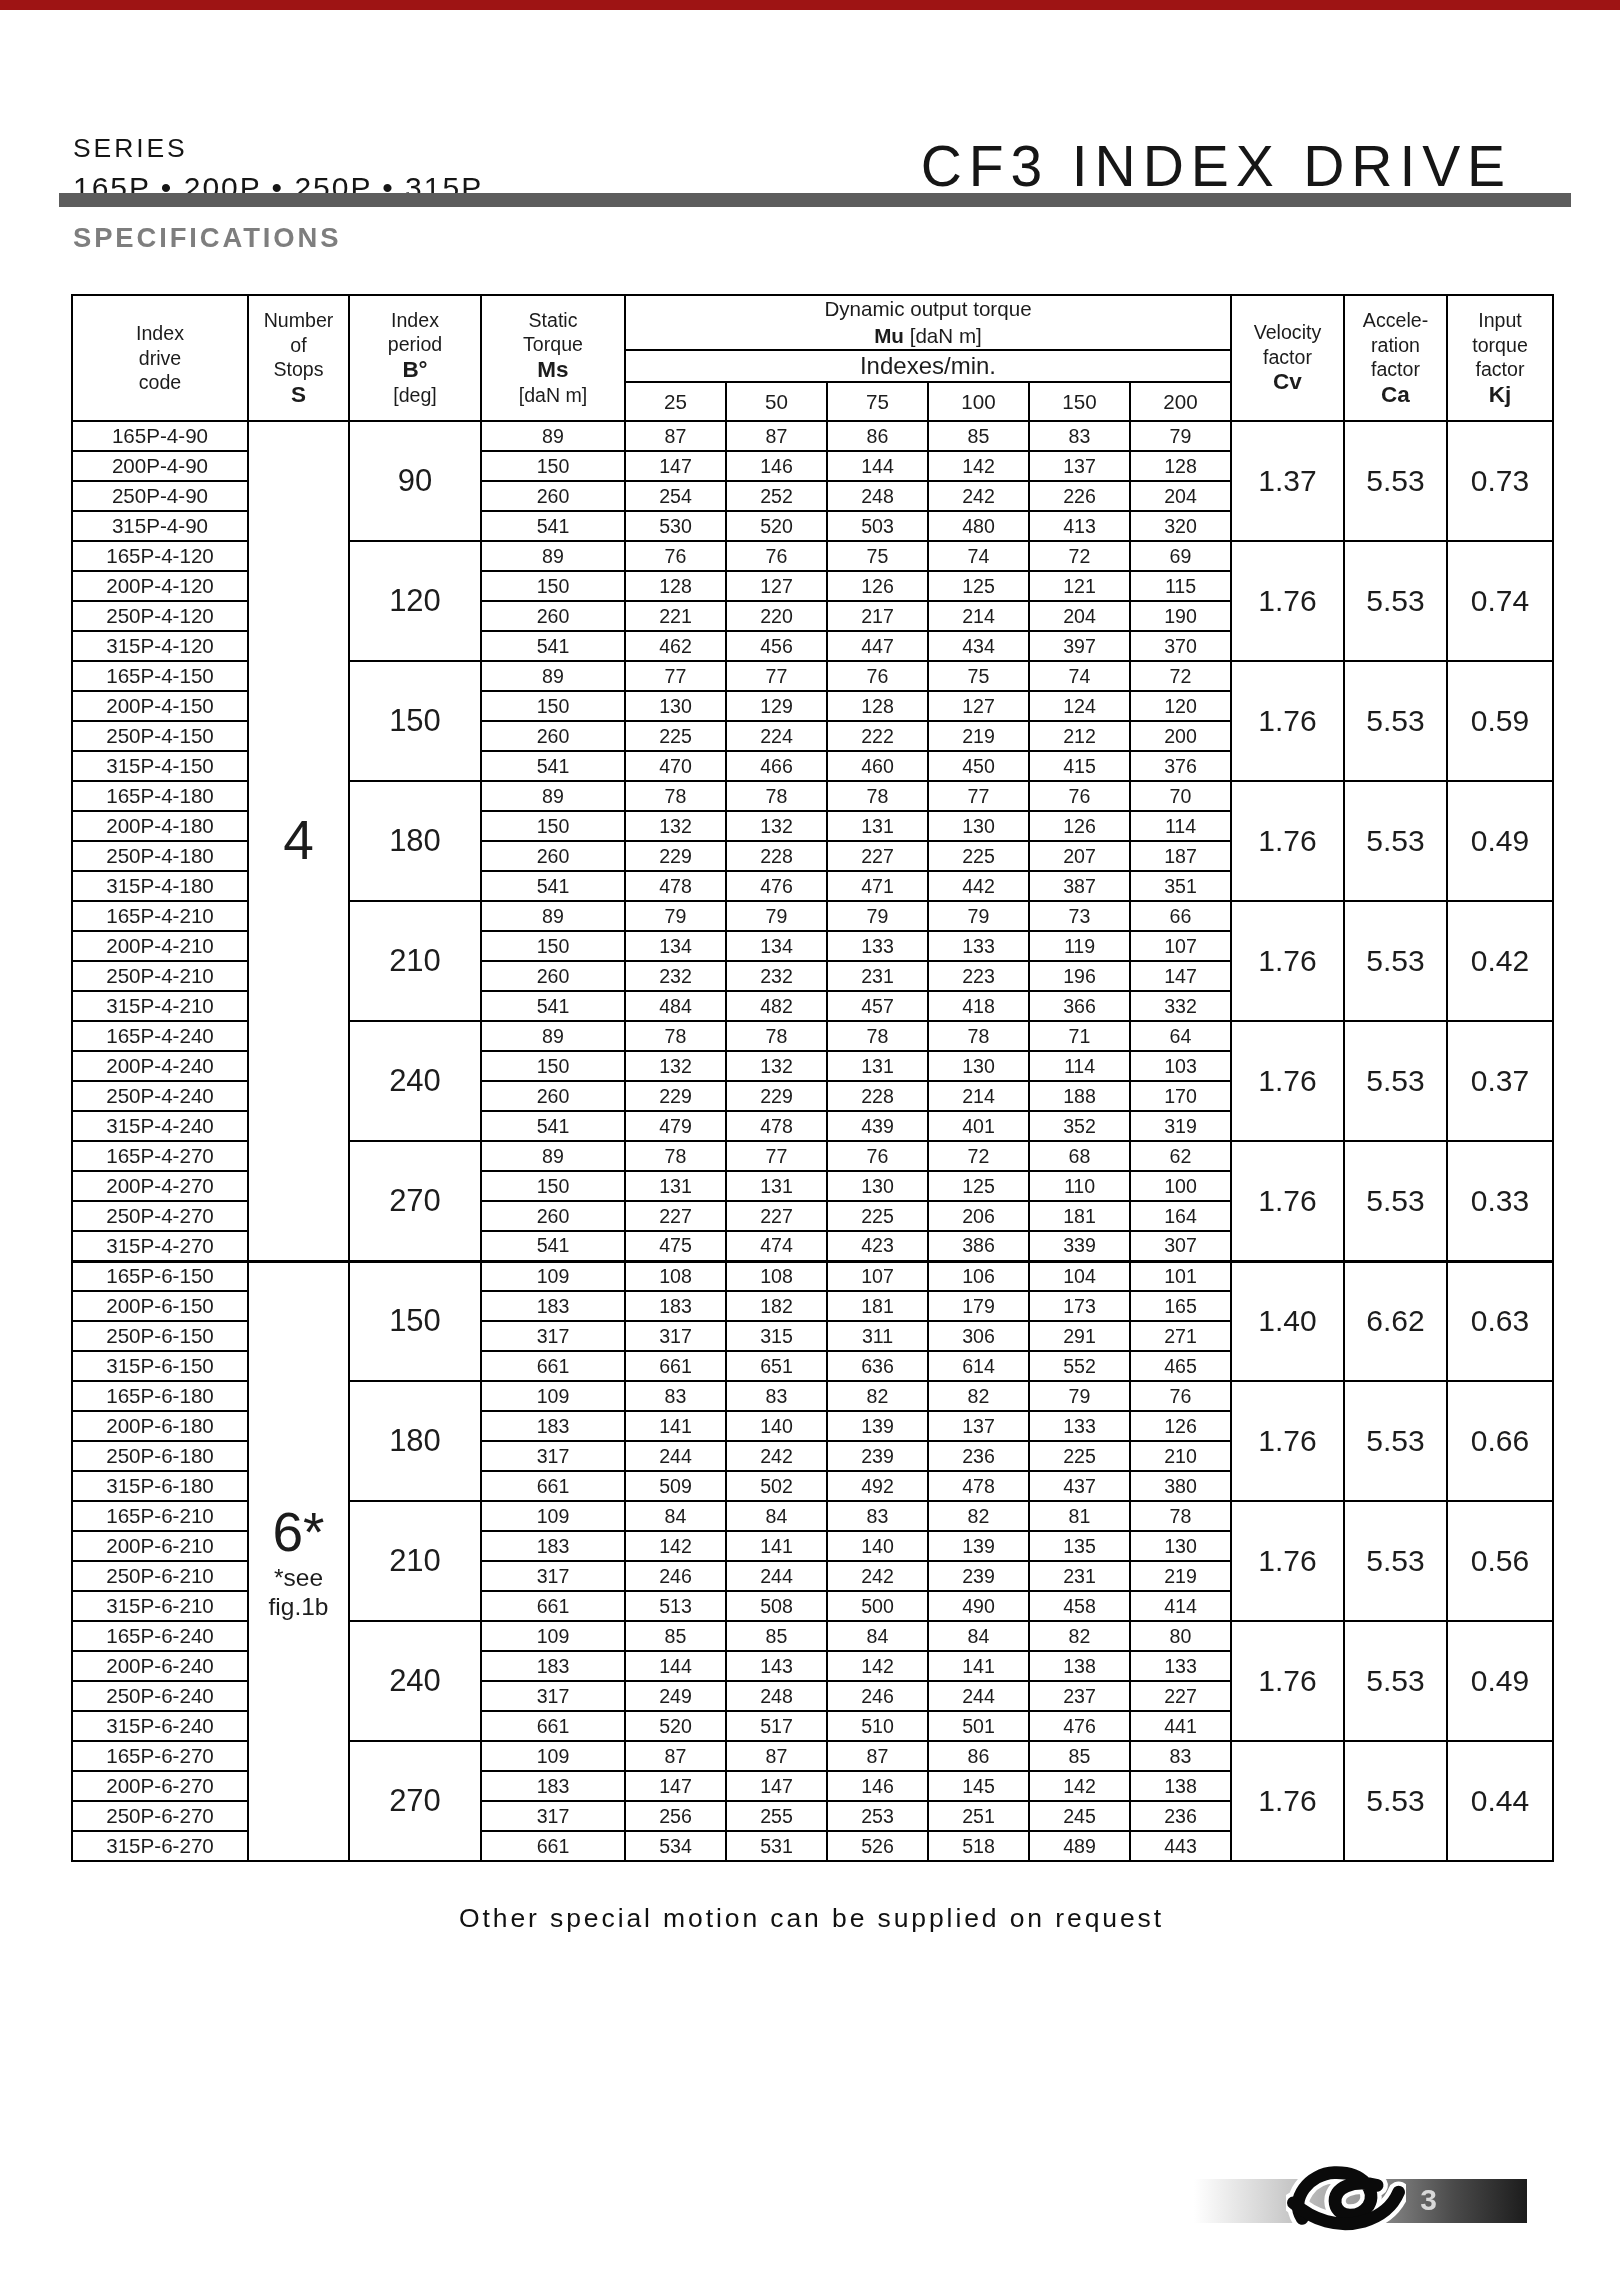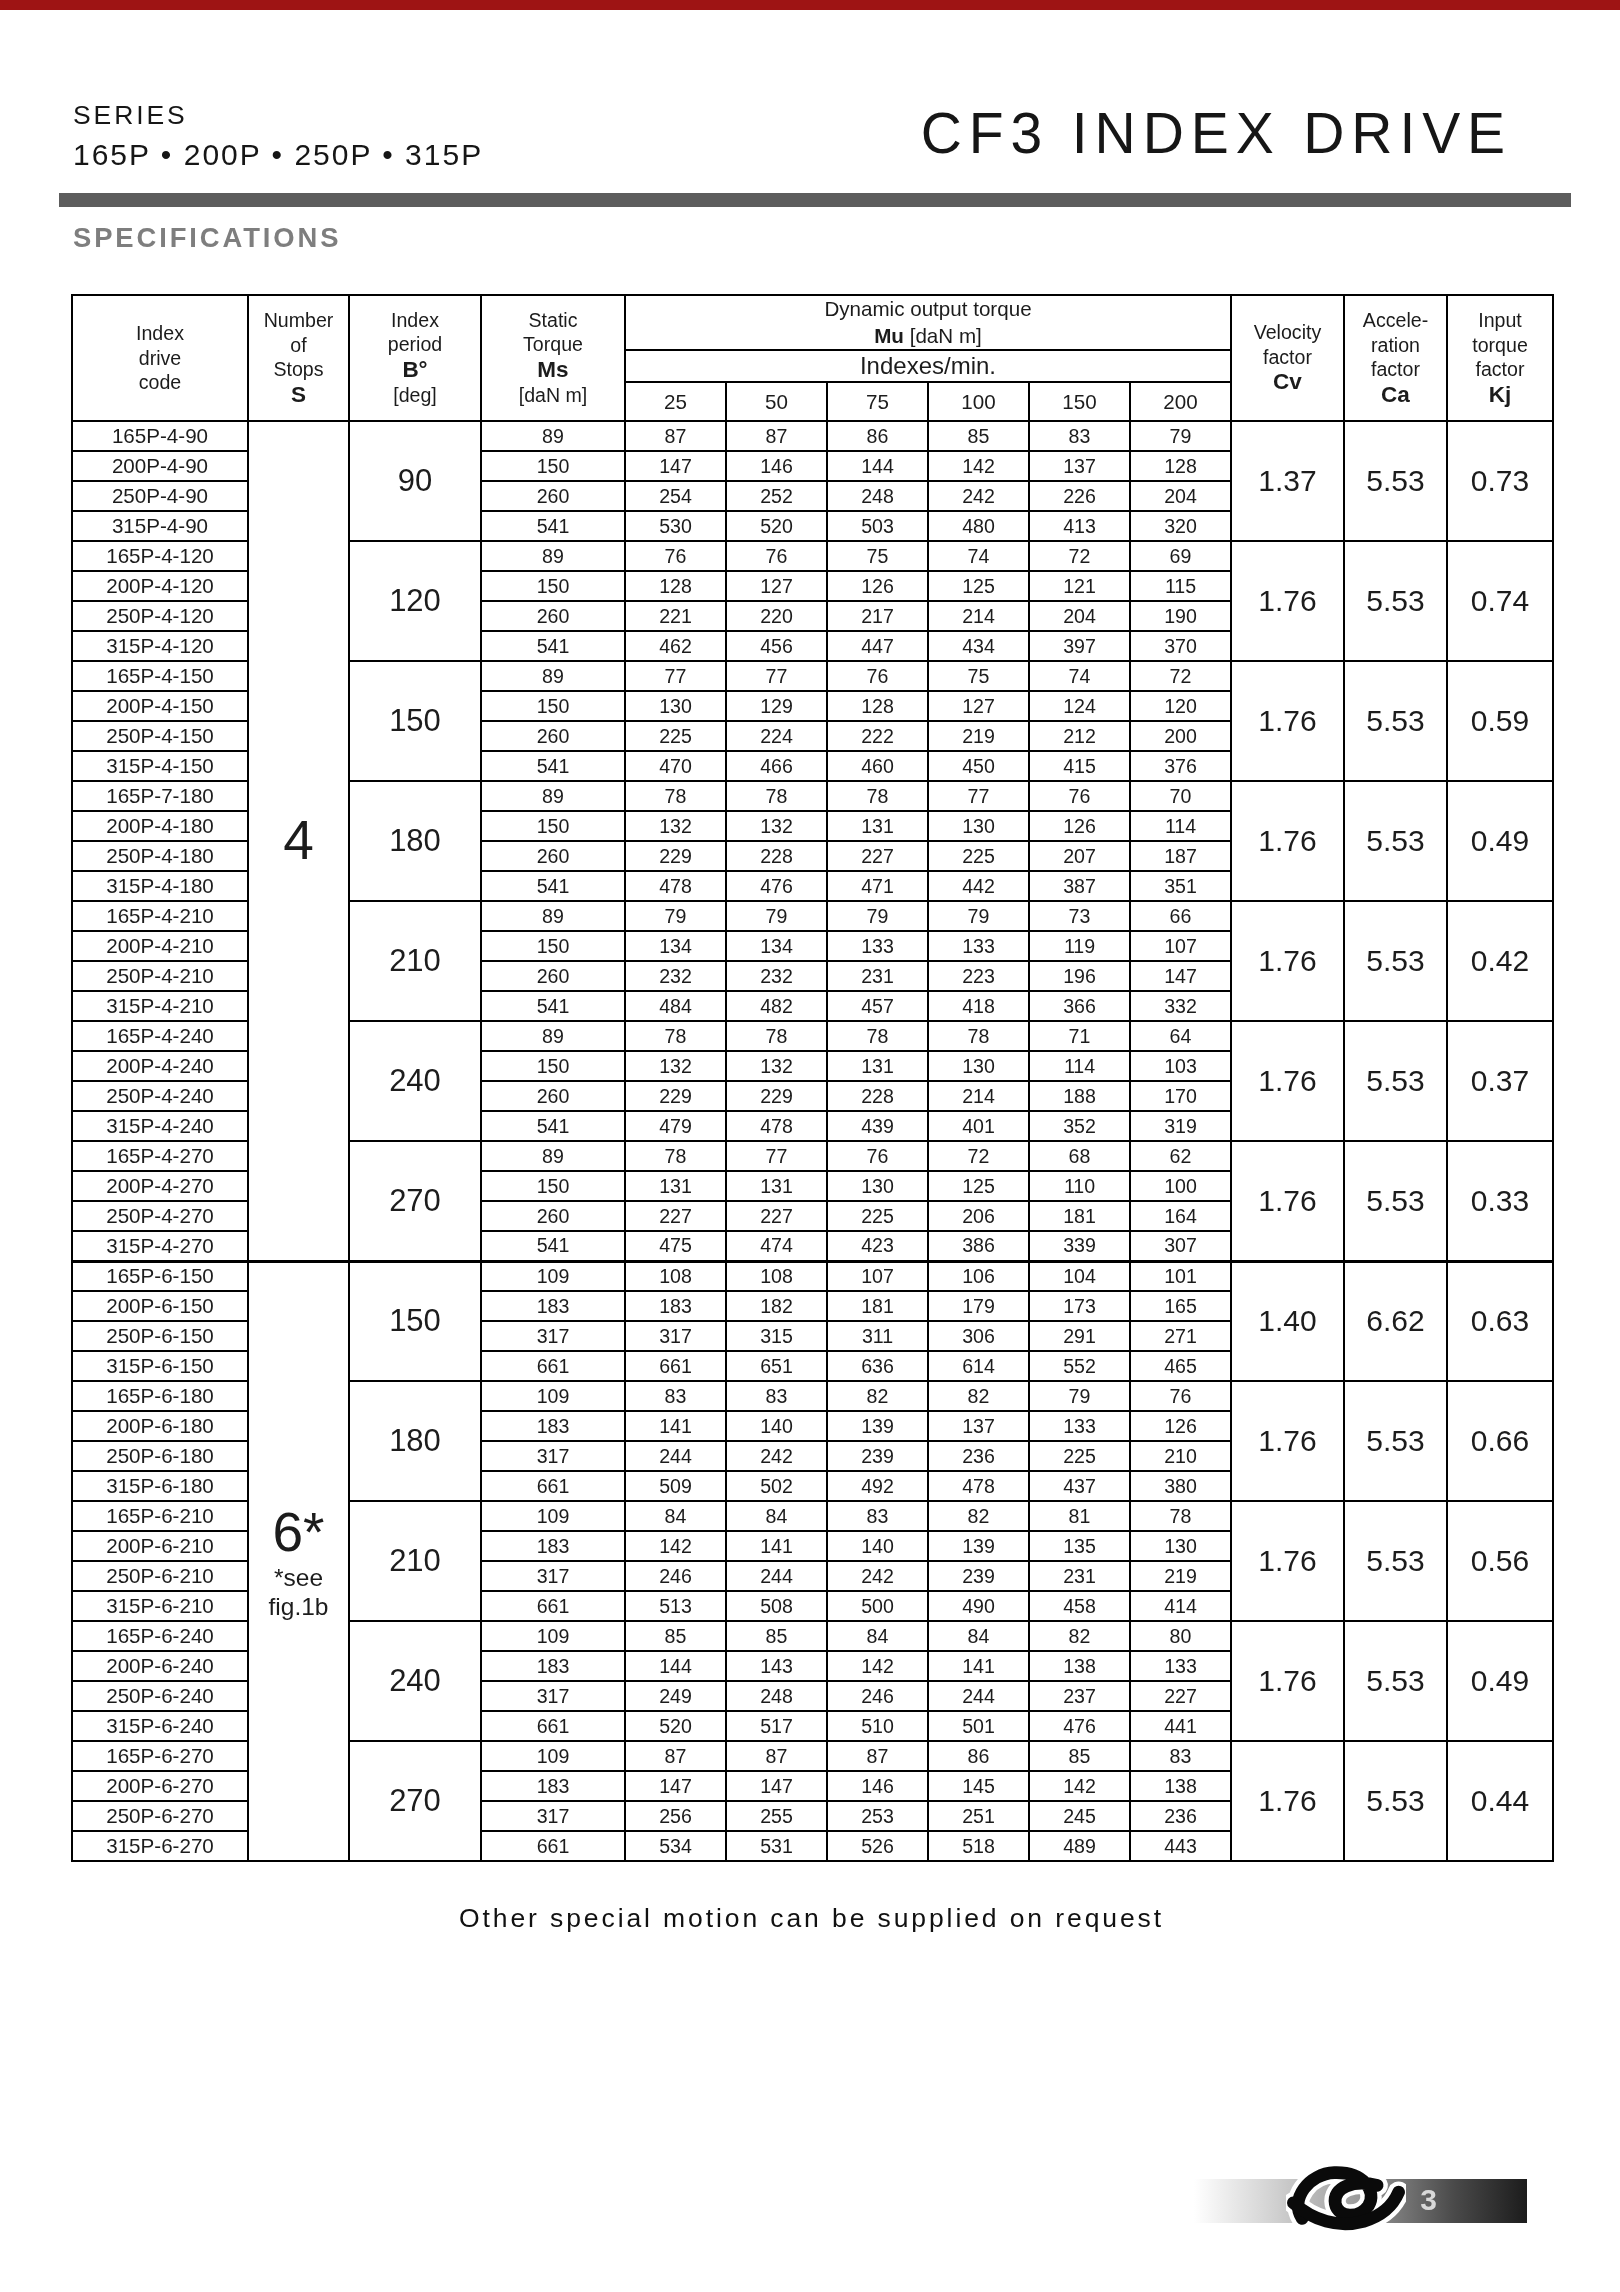--- a/index.html
+++ b/index.html
@@ -2,21 +2,21 @@
 <html><head>
 <meta charset="utf-8">
 <style>
   html,body { margin:0; padding:0; background:#ffffff; }
   .page {
     position:relative; width:1620px; height:2293px; background:#fff;
     font-family:"Liberation Sans", sans-serif; color:#161616; overflow:hidden;
   }
   .topbar { position:absolute; top:0; left:0; width:1620px; height:9.8px; }
   .masthead {
-    position:absolute; top:100px; left:73px; width:1439px;
+    position:absolute; top:133px; left:73px; width:1439px;
     display:flex; justify-content:space-between; align-items:flex-end;
   }
   .series-block { display:flex; flex-direction:column; }
   .series-label { font-size:26.5px; letter-spacing:2.9px; }
   .series-models { font-size:30px; letter-spacing:2px; margin-top:6.9px; }
   .doc-title { font-size:57px; letter-spacing:6.9px; margin-bottom:5.9px; white-space:nowrap; }
   .graybar { position:absolute; top:193px; left:59px; width:1512px; height:13.7px; }
   .section-title {
     position:absolute; top:222px; left:73px;
     font-size:27.4px; font-weight:bold; letter-spacing:2.9px; color:#7e7e7e;
@@ -288,21 +288,21 @@
           <td class="code-cell">315P-4-150</td>
           <td class="num-cell">541</td>
           <td class="num-cell">470</td>
           <td class="num-cell">466</td>
           <td class="num-cell">460</td>
           <td class="num-cell">450</td>
           <td class="num-cell">415</td>
           <td class="num-cell">376</td>
         </tr>
         <tr class="gstart">
-          <td class="code-cell">165P-7-180</td>
+          <td class="code-cell">165P-4-180</td>
           <td class="period-cell" rowspan="4">180</td>
           <td class="num-cell">89</td>
           <td class="num-cell">78</td>
           <td class="num-cell">78</td>
           <td class="num-cell">78</td>
           <td class="num-cell">77</td>
           <td class="num-cell">76</td>
           <td class="num-cell">70</td>
           <td class="factor-cell" rowspan="4">1.76</td>
           <td class="factor-cell" rowspan="4">5.53</td>

